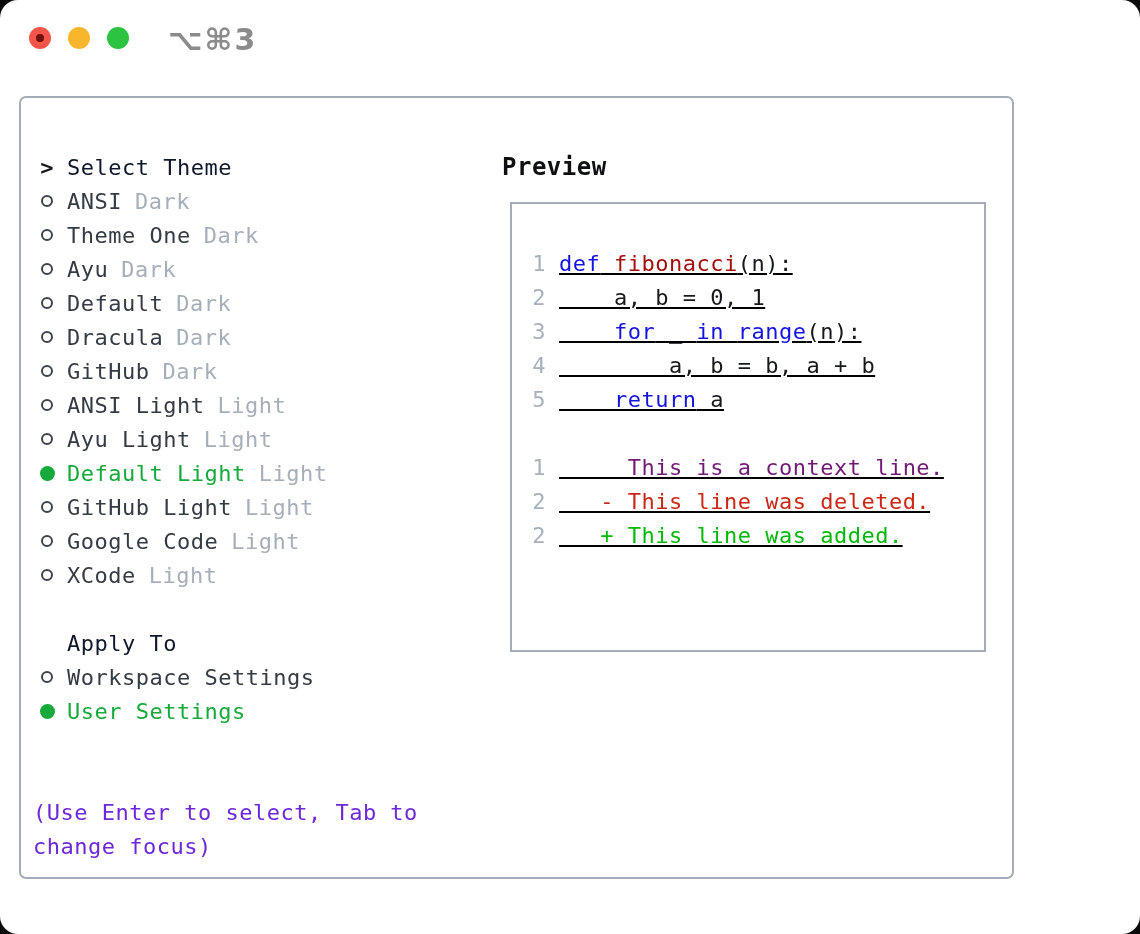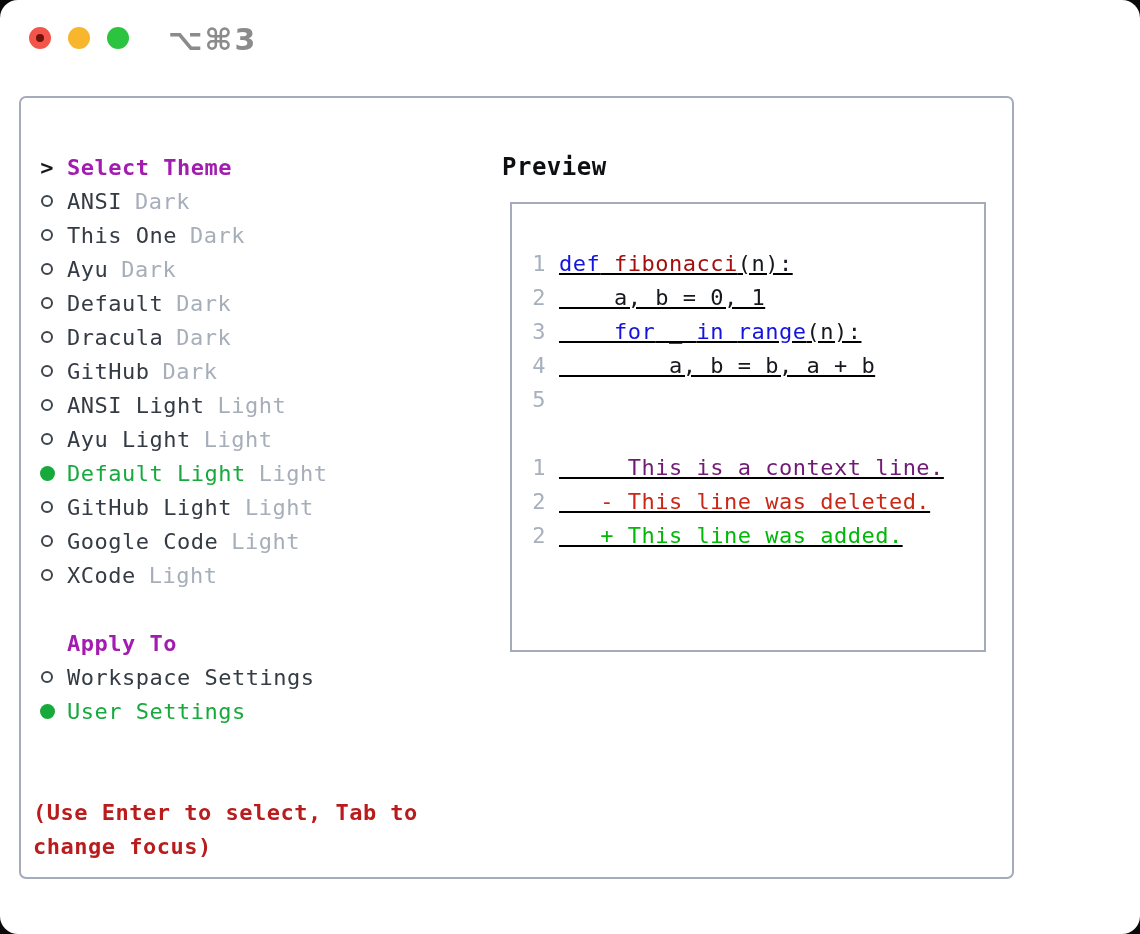--- a/index.html
+++ b/index.html
@@ -23,28 +23,28 @@
   .panel{
     position:absolute;left:19px;top:96px;width:991px;height:779px;
     border:2px solid #a4acb9;border-radius:7px;background:#fff;
   }
   .left-col{position:absolute;left:12px;top:52px;width:470px;}
   .row{display:flex;align-items:center;height:34px;font-size:22px;letter-spacing:.5px;}
   .marker{width:28px;min-width:28px;display:flex;align-items:center;justify-content:center;margin-right:6px;}
   .ring{width:12px;height:12px;border:2px solid #3e444c;border-radius:50%;box-sizing:border-box;}
   .dot-sel{width:15px;height:15px;border-radius:50%;background:var(--green-sel);}
   .cursor{font-weight:bold;color:#15181c;font-size:22px;}
-  .hdr{font-weight:bold;color:#a21caf;text-align:right;}
+  .hdr{font-weight:normal;color:#0f172a;text-align:right;}
   .item-name{color:#343b44;}
   .item-name.sel{color:var(--green-sel);}
   .suffix{color:#a6aeba;margin-left:13px;}
   .spacer{height:34px;}
   .help{
-    margin-top:34px;width:400px;color:#b91c1c;font-size:22px;
-    line-height:34px;letter-spacing:.5px;font-weight:bold;
+    margin-top:34px;width:400px;color:#6d28d9;font-size:22px;
+    line-height:34px;letter-spacing:.5px;
   }
   
   .preview-title{
     position:absolute;left:481px;top:52px;height:34px;line-height:34px;
     font-size:24px;font-weight:bold;color:#0d0f12;letter-spacing:.5px;
   }
   .preview-box{
     position:absolute;left:489px;top:104px;width:472px;height:403px;
     border:2px solid #a4acb9;background:#fff;box-sizing:content-box;
     padding-top:43px;overflow:hidden;
@@ -88,21 +88,21 @@
               <span class="ring"></span>
             </span>
     <span class="item-name">ANSI</span>
     <span class="suffix">Dark</span>
   </div>
 
   <div class="row">
     <span class="marker">
               <span class="ring"></span>
             </span>
-    <span class="item-name">This One</span>
+    <span class="item-name">Theme One</span>
     <span class="suffix">Dark</span>
   </div>
 
   <div class="row">
     <span class="marker">
               <span class="ring"></span>
             </span>
     <span class="item-name">Ayu</span>
     <span class="suffix">Dark</span>
   </div>
@@ -228,20 +228,21 @@
     <span class="code"><span class="pl">    </span><span class="kw">for</span><span class="pl"> _ </span><span class="kw">in</span><span class="pl"> </span><span class="kw">range</span><span class="pl">(n):</span></span>
   </div>
 
   <div class="code-row">
     <span class="ln">4</span>
     <span class="code"><span class="pl">        a, b = b, a + b</span></span>
   </div>
 
   <div class="code-row">
     <span class="ln">5</span>
+    <span class="code"><span class="pl">    </span><span class="kw">return</span><span class="pl"> a</span></span>
   </div>
 
   <div class="code-row">
     <span class="ln"></span>
     <span class="code"></span>
   </div>
 
   <div class="code-row">
     <span class="ln">1</span>
     <span class="code"><span class="ctx">     This is a context line.</span></span>

